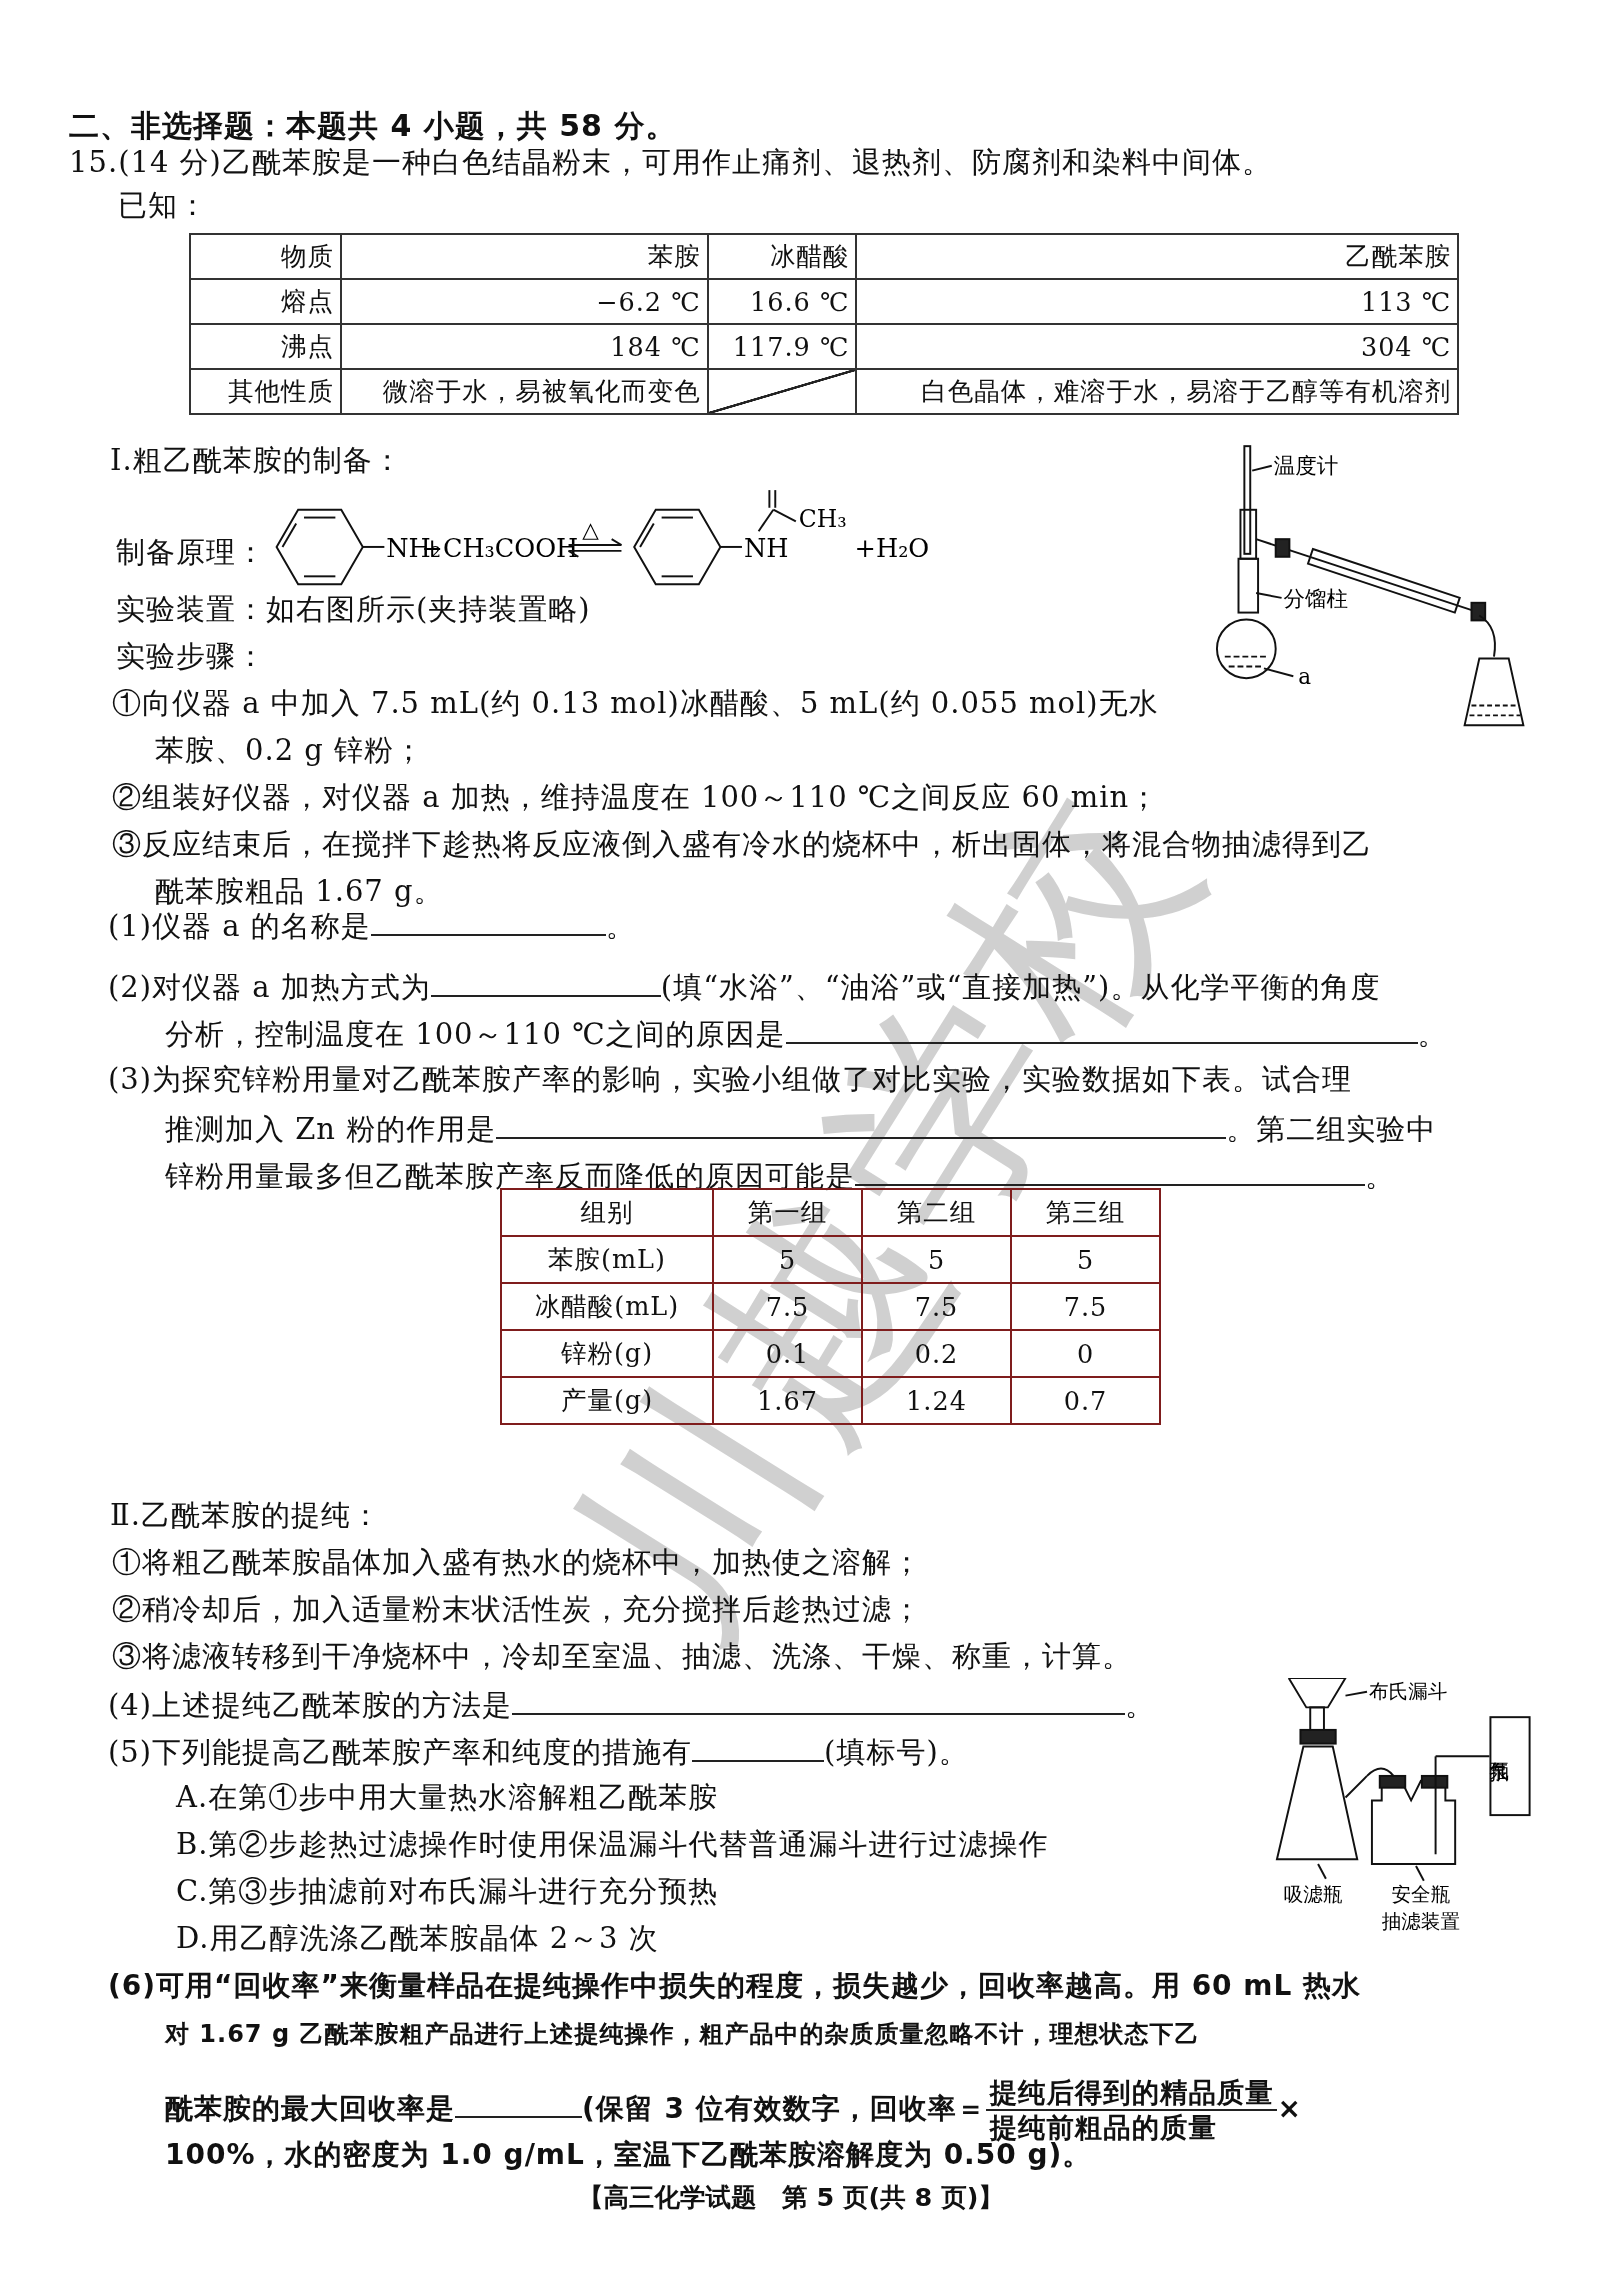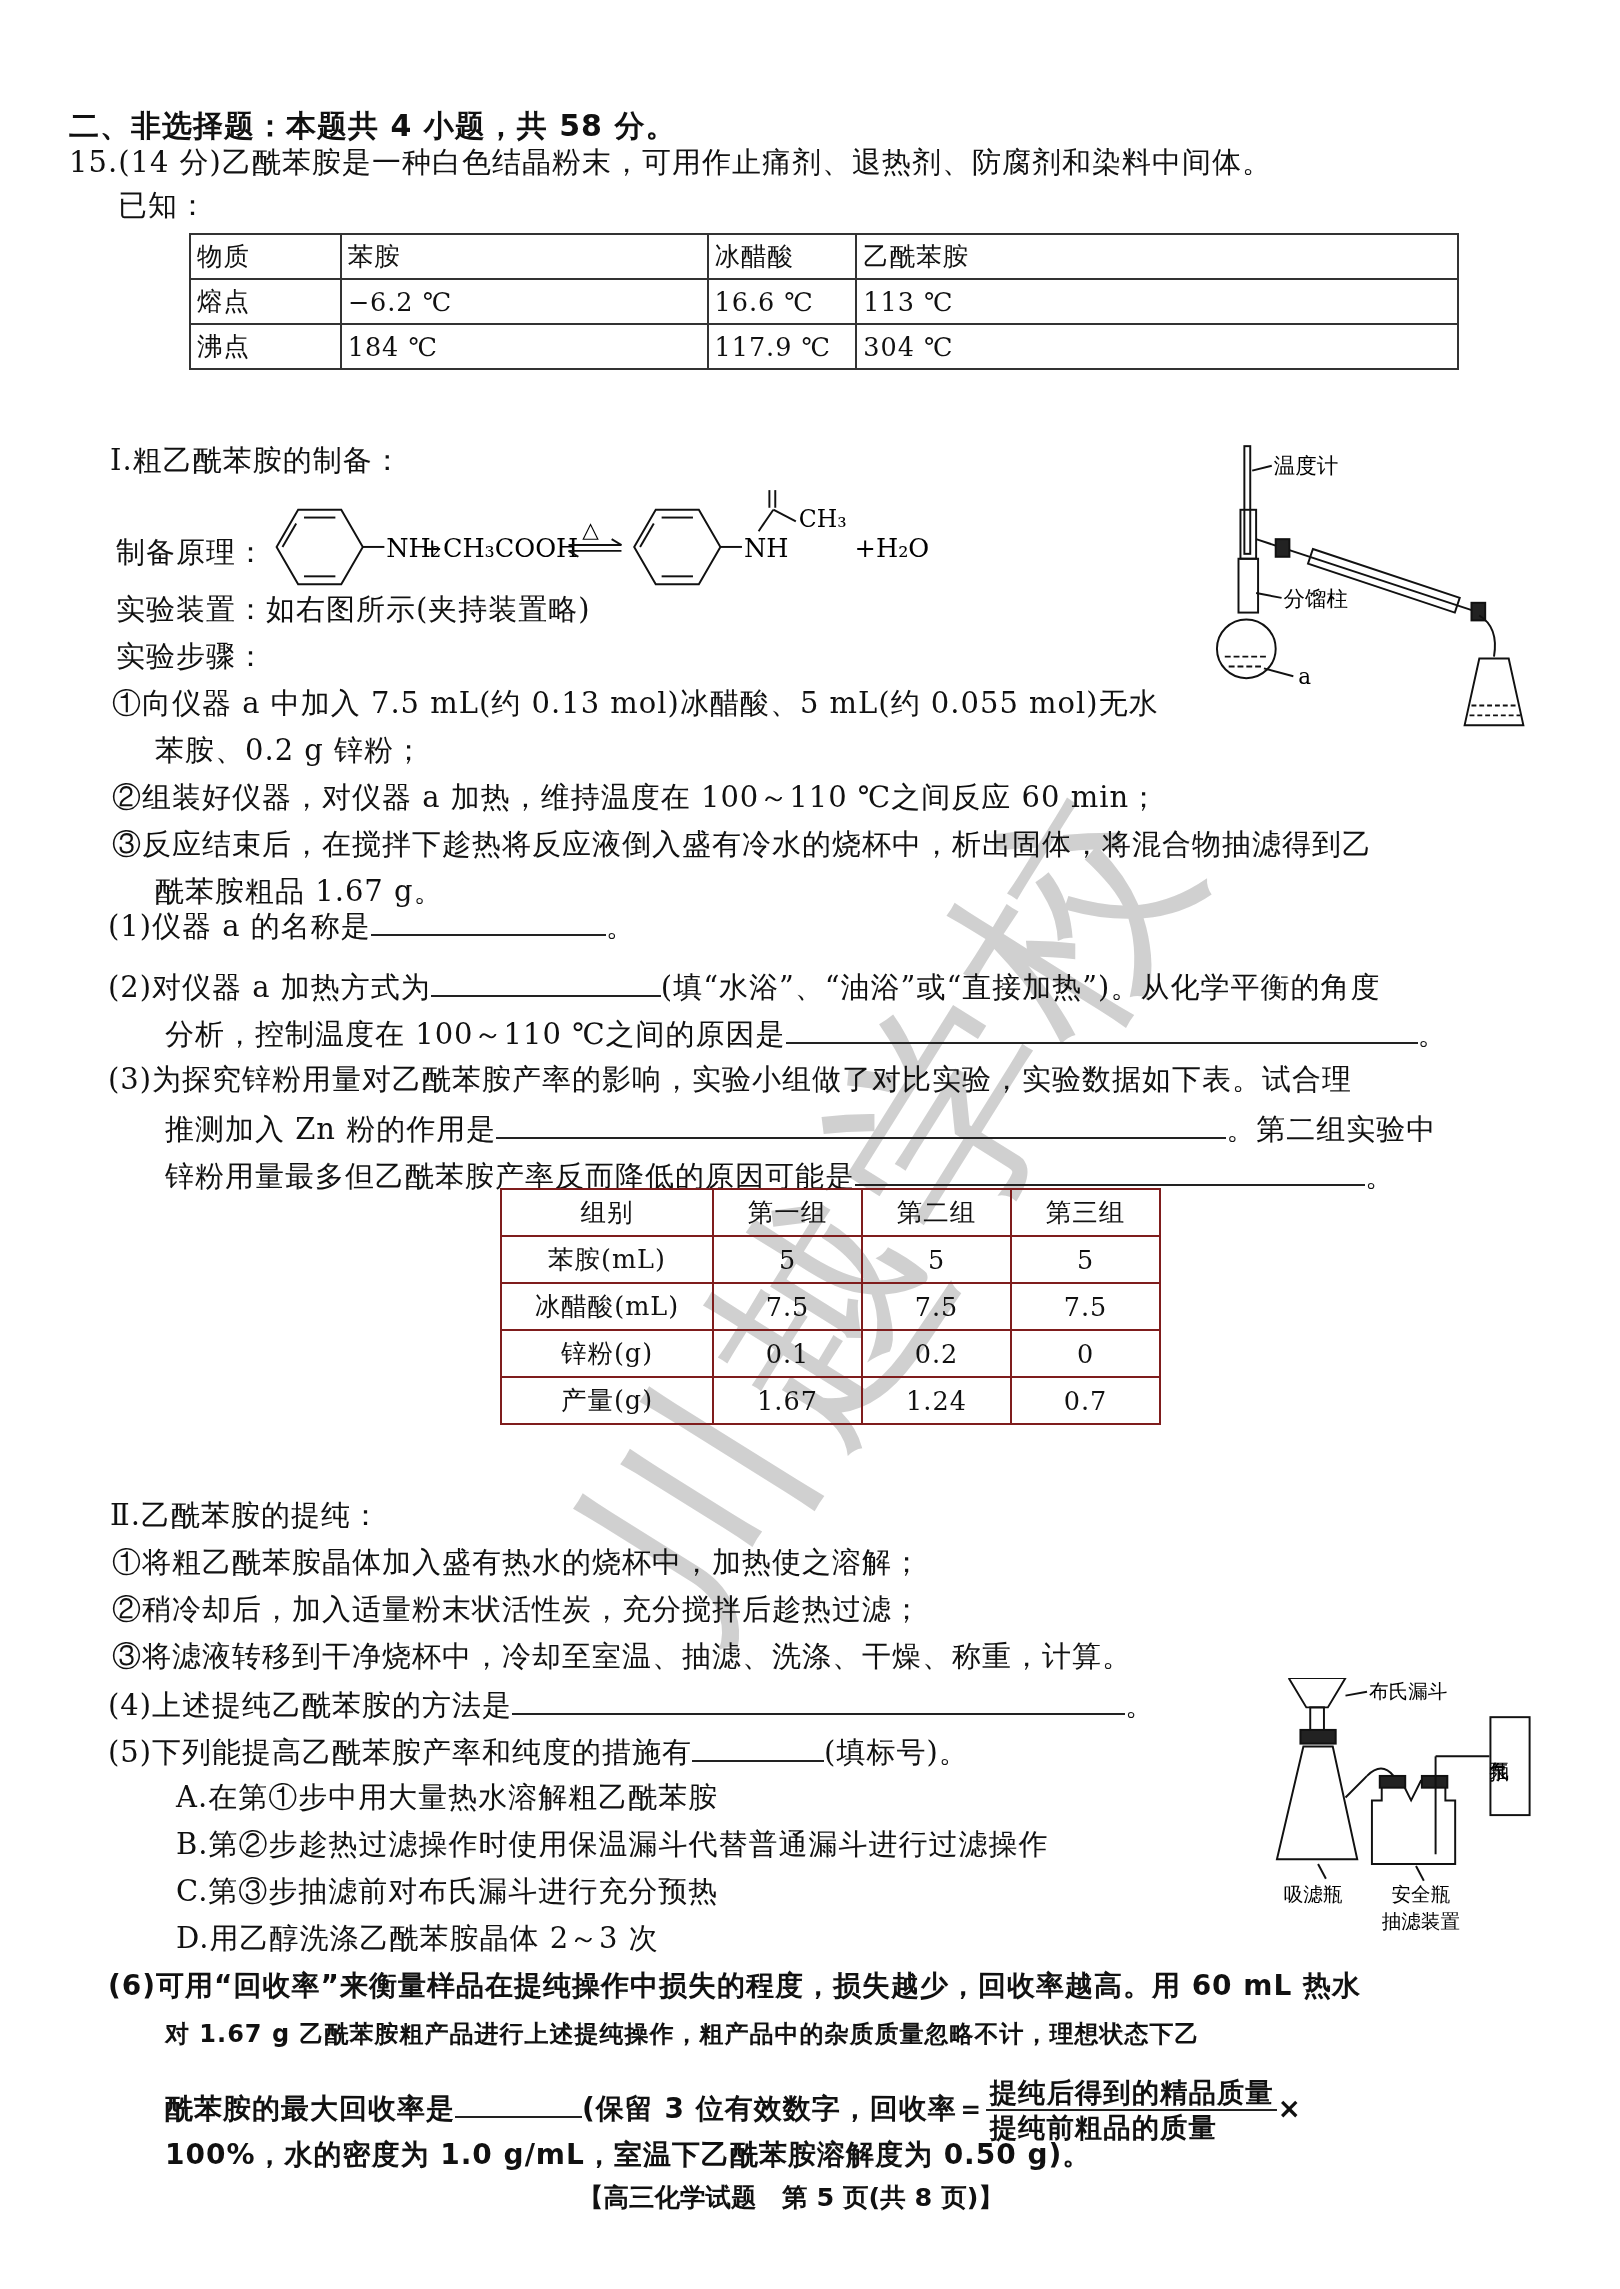--- a/index.html
+++ b/index.html
@@ -5,21 +5,21 @@
   html, body { margin:0; padding:0; background:#ffffff; }
   body {
     width:1620px; height:2290px; position:relative; overflow:hidden;
     font-family:"DejaVu Serif","Liberation Serif",serif; color:#111;
   }
   .abs { position:absolute; white-space:nowrap; }
   .t { font-size:29px; line-height:35px; letter-spacing:1px; }
   .bold { font-weight:bold; font-family:"DejaVu Sans","Liberation Sans",sans-serif; }
   .blank { display:inline-block; border-bottom:2px solid #222; height:27.4px; vertical-align:baseline; }
   table.props { position:absolute; left:189px; top:233px; border-collapse:collapse; border:2.9px solid #222; }
-  table.props td { border:2px solid #333; font-size:25.5px; text-align:left; height:43px; padding:0 5.9px; letter-spacing:1px; }
+  table.props td { border:2px solid #333; font-size:25.5px; text-align:right; height:43px; padding:0 5.9px; letter-spacing:1px; }
   table.zn { position:absolute; left:500px; top:1188px; border-collapse:collapse; border:2.9px solid #222; }
   table.zn td { border:2px solid #7f1d1d; font-size:25.5px; text-align:center; height:45px; padding:0; letter-spacing:1px; }
   .diag { background:linear-gradient(to bottom right, transparent calc(50% - 1.5px), #222 calc(50% - 1px), #222 calc(50% + 1px), transparent calc(50% + 1.5px)); }
   .watermark { position:absolute; font-size:225px; color:rgba(120,120,120,0.35); font-family:"DejaVu Sans",sans-serif; transform:rotate(-58deg); transform-origin:left top; left:510px; top:1529px; letter-spacing:9.8px; white-space:nowrap; pointer-events:none; }
   .frac { display:inline-block; vertical-align:middle; text-align:left; font-size:27.4px; line-height:33px; }
   .frac .num { display:block; border-bottom:2px solid #222; padding:0 3.9px; }
   .frac .den { display:block; padding:0 3.9px; }
   svg text { font-family:"DejaVu Serif",serif; }
 </style>
 </head>
@@ -46,20 +46,26 @@
     <td>−6.2 ℃</td>
     <td>16.6 ℃</td>
     <td>113 ℃</td>
   </tr>
   <tr>
     <td>沸点</td>
     <td>184 ℃</td>
     <td>117.9 ℃</td>
     <td>304 ℃</td>
   </tr>
+  <tr>
+    <td>其他性质</td>
+    <td>微溶于水，易被氧化而变色</td>
+    <td class="diag"></td>
+    <td>白色晶体，难溶于水，易溶于乙醇等有机溶剂</td>
+  </tr>
 </tbody>
   </table>
 
 <div class="abs t" style="left:110px;top:443px;">Ⅰ.粗乙酰苯胺的制备：</div>
 
 <div class="abs t" style="left:116px;top:535px;">制备原理：</div>
 <svg class="abs" style="left:257px;top:490px;" width="676" height="108" viewBox="0 0 690 110">
   <g fill="none" stroke="#111" stroke-width="2">
     <polygon points="20,58 42,20 86,20 108,58 86,96 42,96"></polygon>
     <line x1="48" y1="28" x2="80" y2="28"></line>

